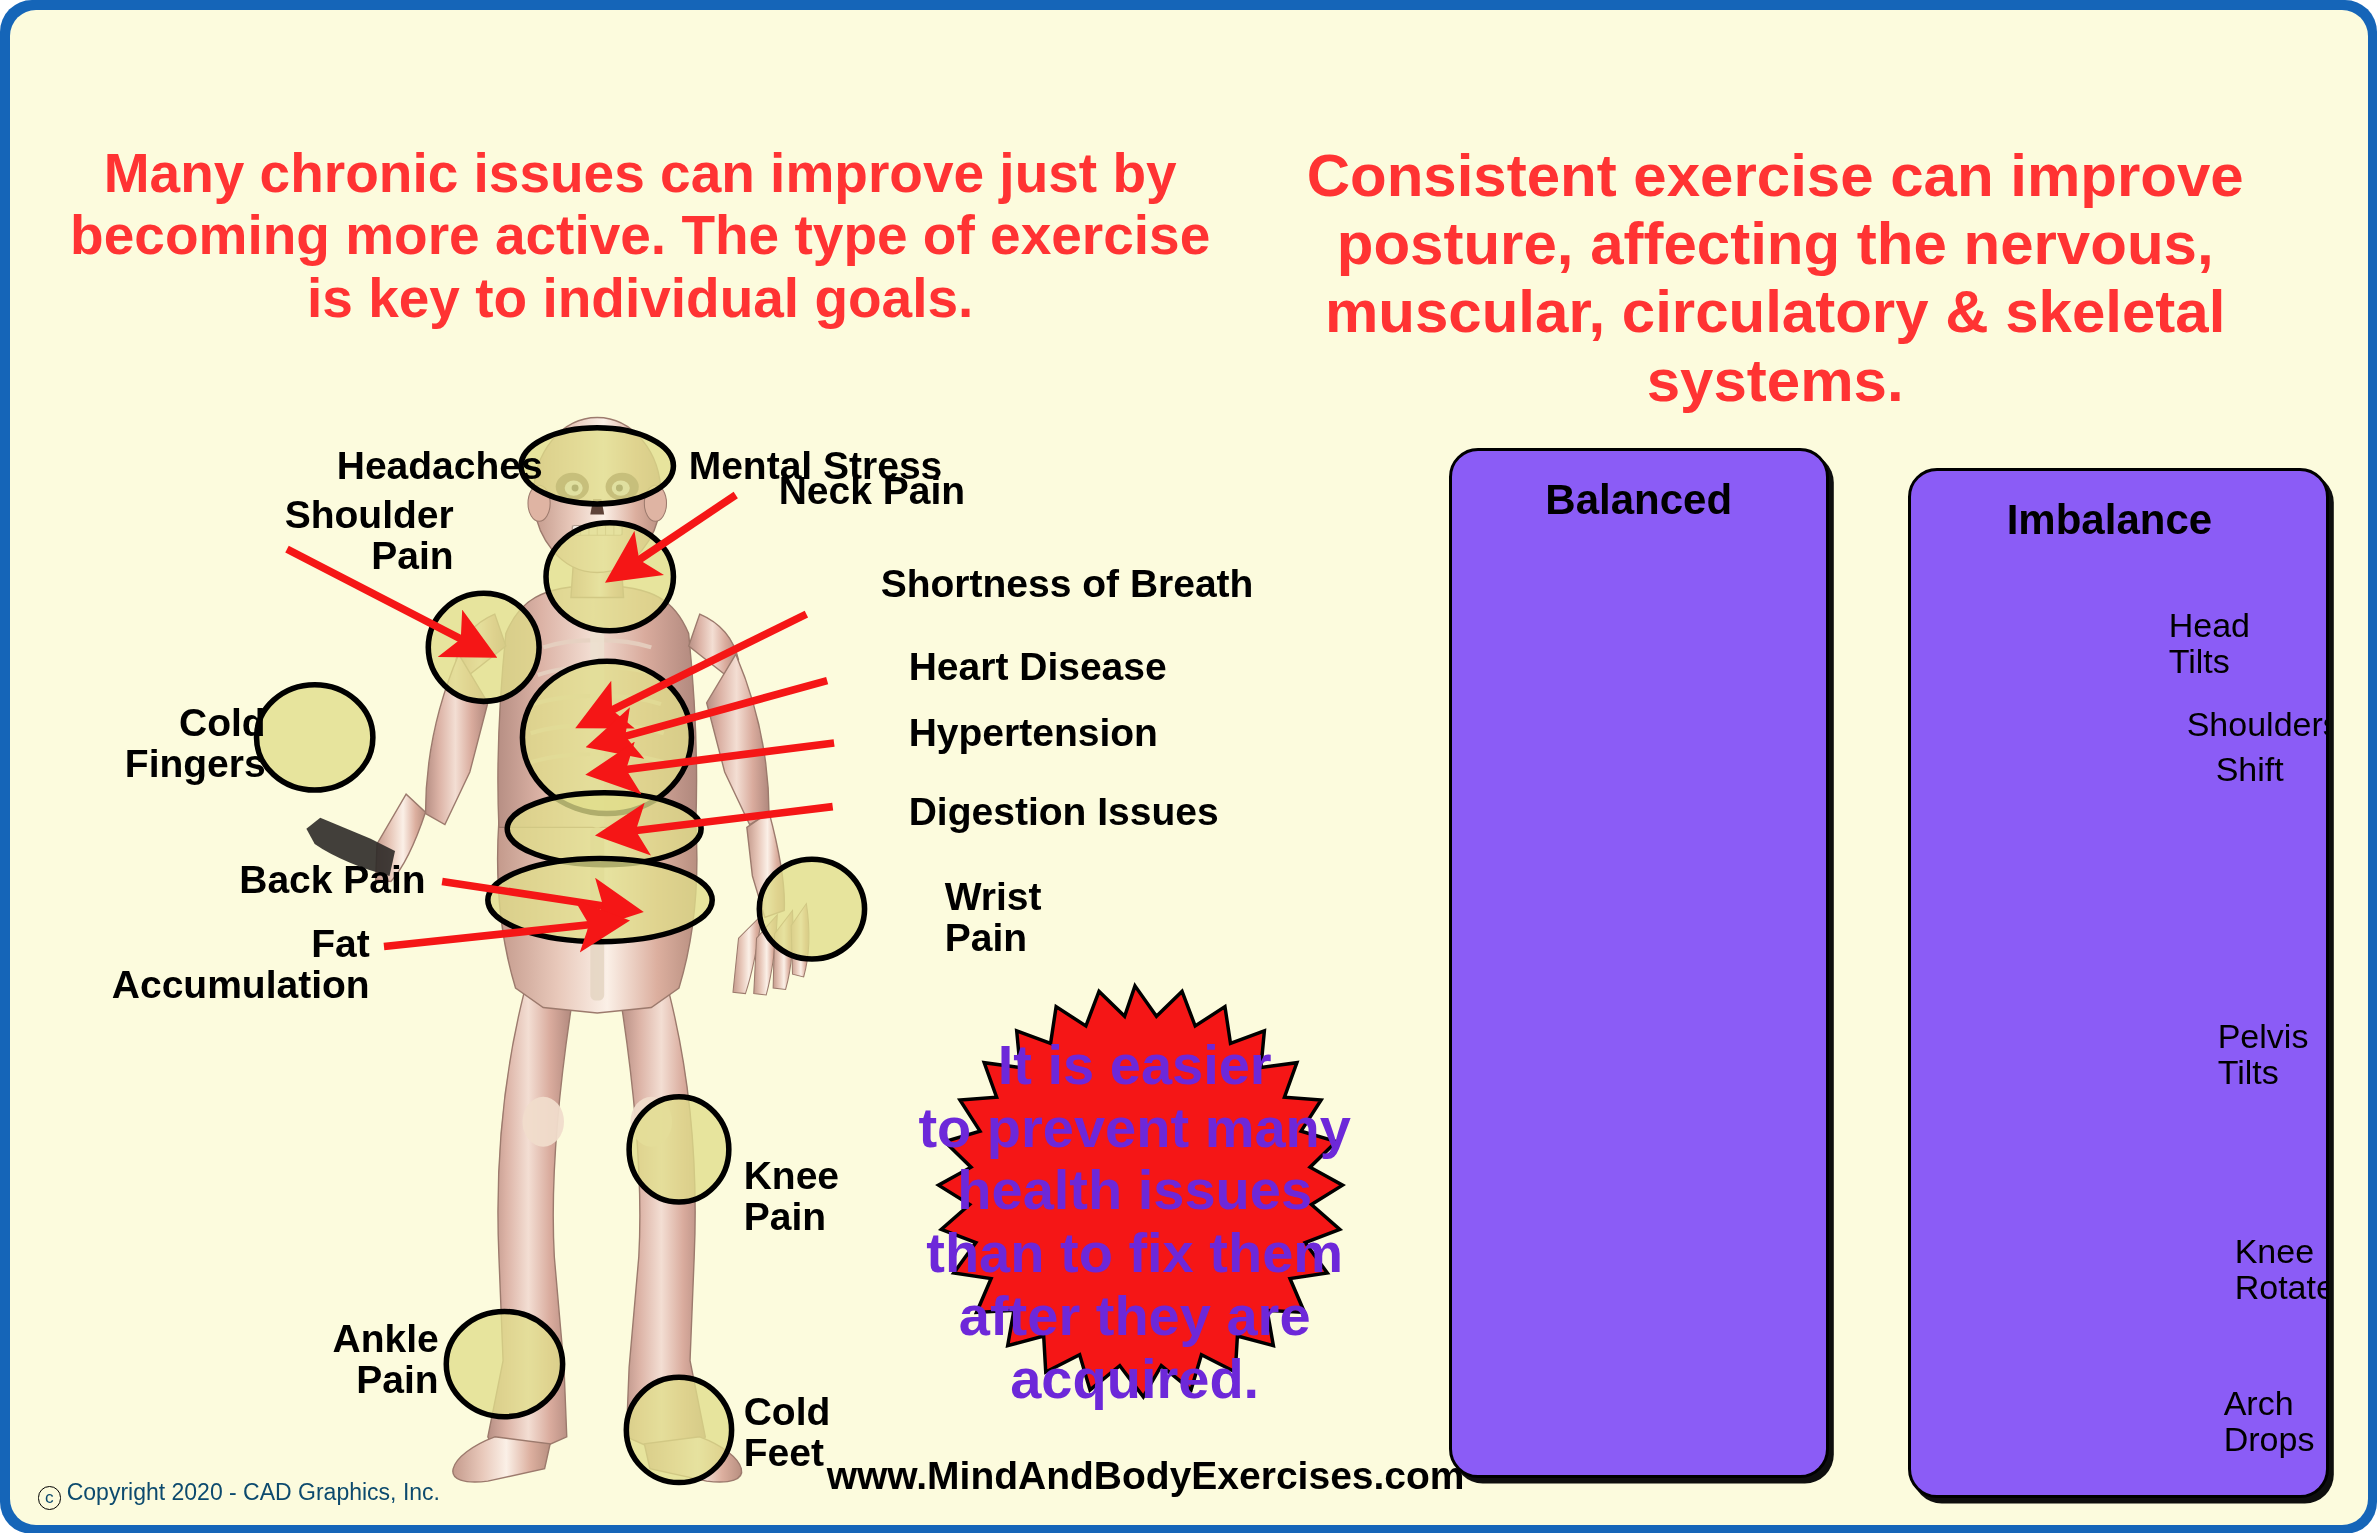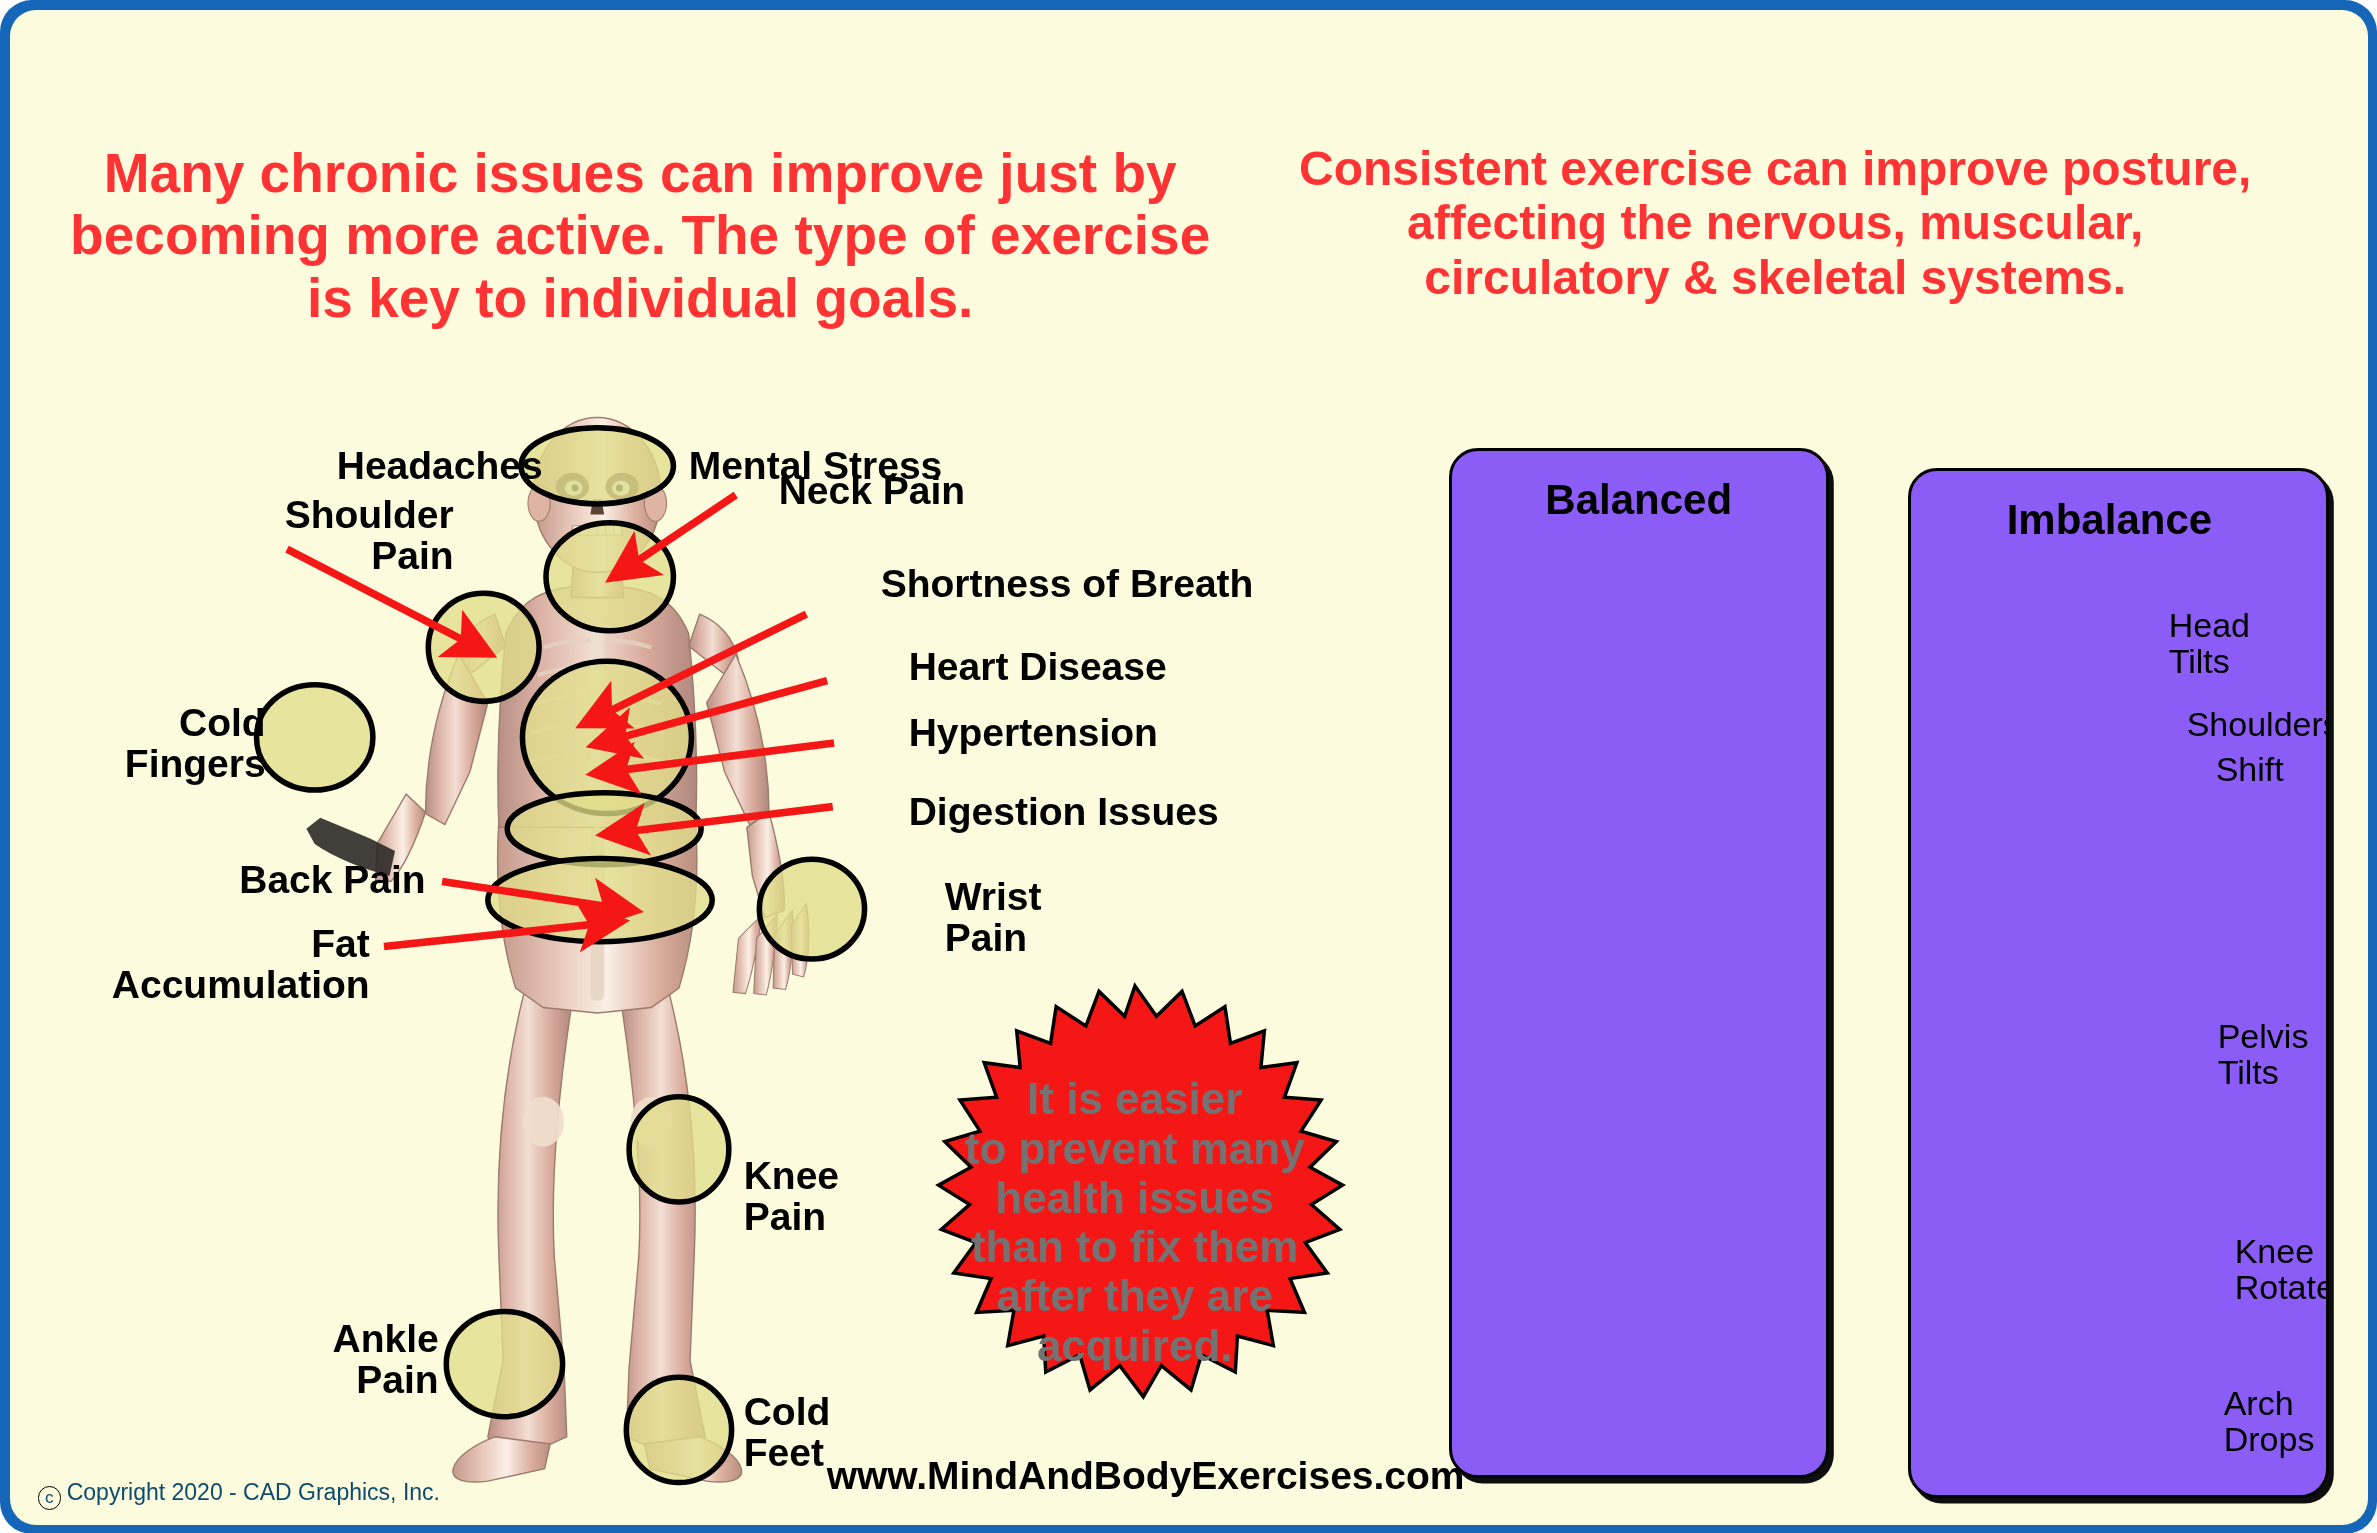--- a/index.html
+++ b/index.html
@@ -36,21 +36,21 @@
     line-height: 1.02;
   }
   .subhead {
     position: absolute;
     color: #ff3333;
     font-weight: bold;
     text-align: center;
     line-height: 1.14;
   }
   #sub-left  { left: 42px;  top: 132px; width: 1177px; font-size: 55px; }
-  #sub-right { left: 1274px; top: 132px; width: 983px; font-size: 48px; }
+  #sub-right { left: 1274px; top: 132px; width: 983px; font-size: 60px; }
   .label {
     position: absolute;
     color: #000; font-weight: bold;
     font-size: 39px; line-height: 1.05;
     white-space: pre-line;
   }
   .lbl-r { text-align: right; }
   .lbl-l { text-align: left; }
 
   svg.overlay { position: absolute; left: 0; top: 0; pointer-events: none; }
@@ -58,21 +58,21 @@
   
   #burst {
     position: absolute;
     left: 869px; top: 970px;
     width: 512px; height: 485px;
   }
   #burst-text {
     position: absolute; left: 0; top: 0; width: 512px; height: 485px;
     display: flex; flex-direction: column;
     align-items: center; justify-content: center;
-    font-size: 44px; font-weight: bold; color: #737373;
+    font-size: 56px; font-weight: bold; color: #6d28d9;
     line-height: 1.12; text-align: center;
   }
   #website {
     position: absolute;
     left: 817px; top: 1444px; width: 623px;
     text-align: center;
     font-size: 39px; font-weight: bold; color: #000;
     white-space: nowrap;
   }
   #copyright {

